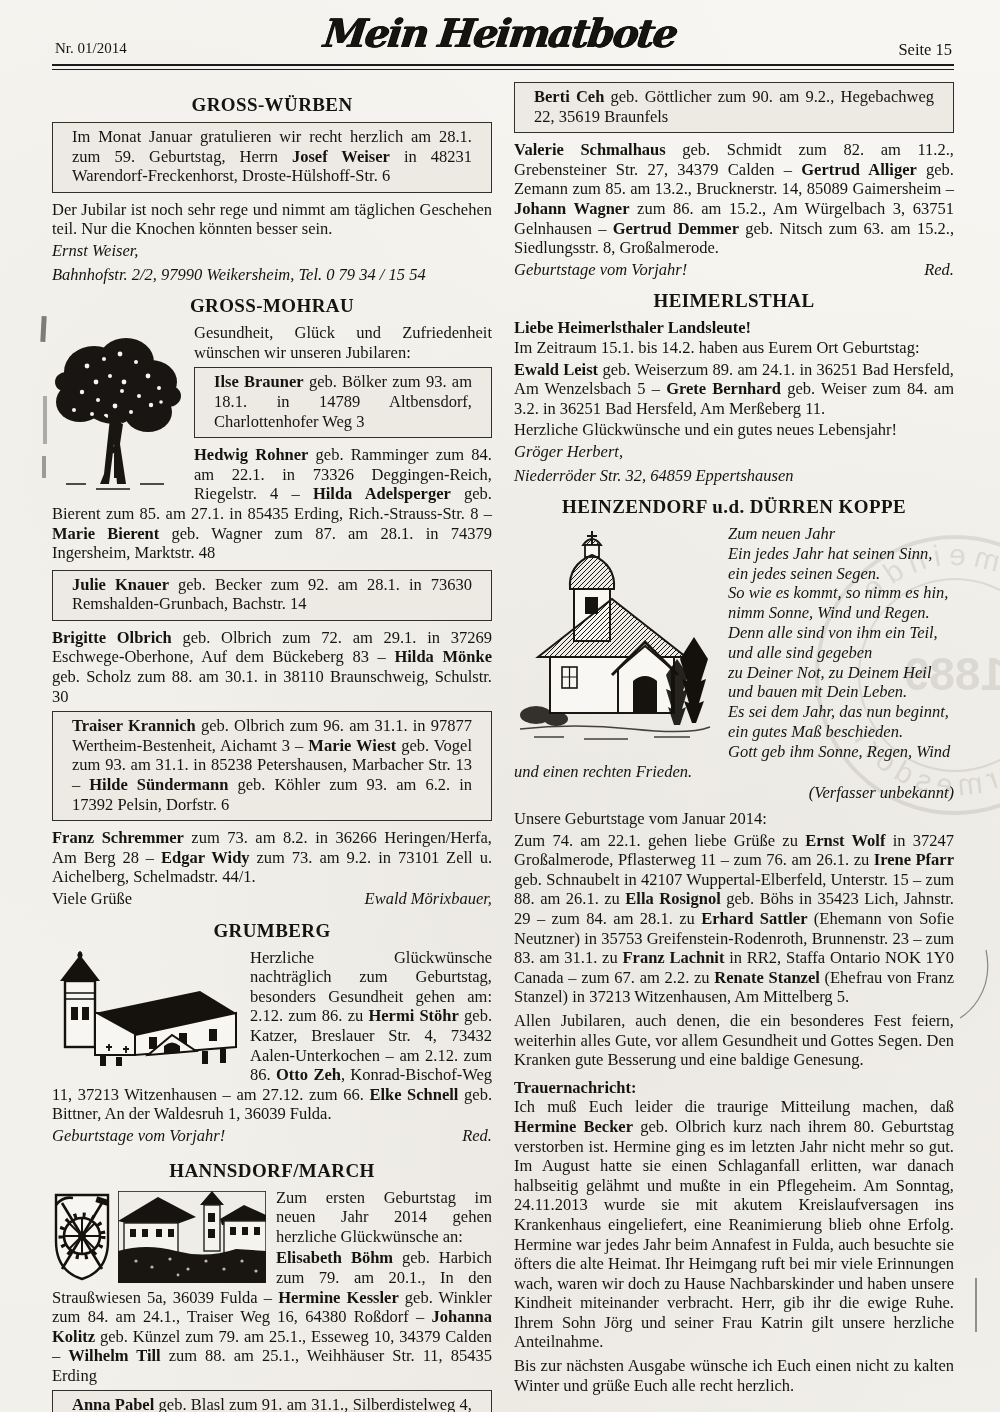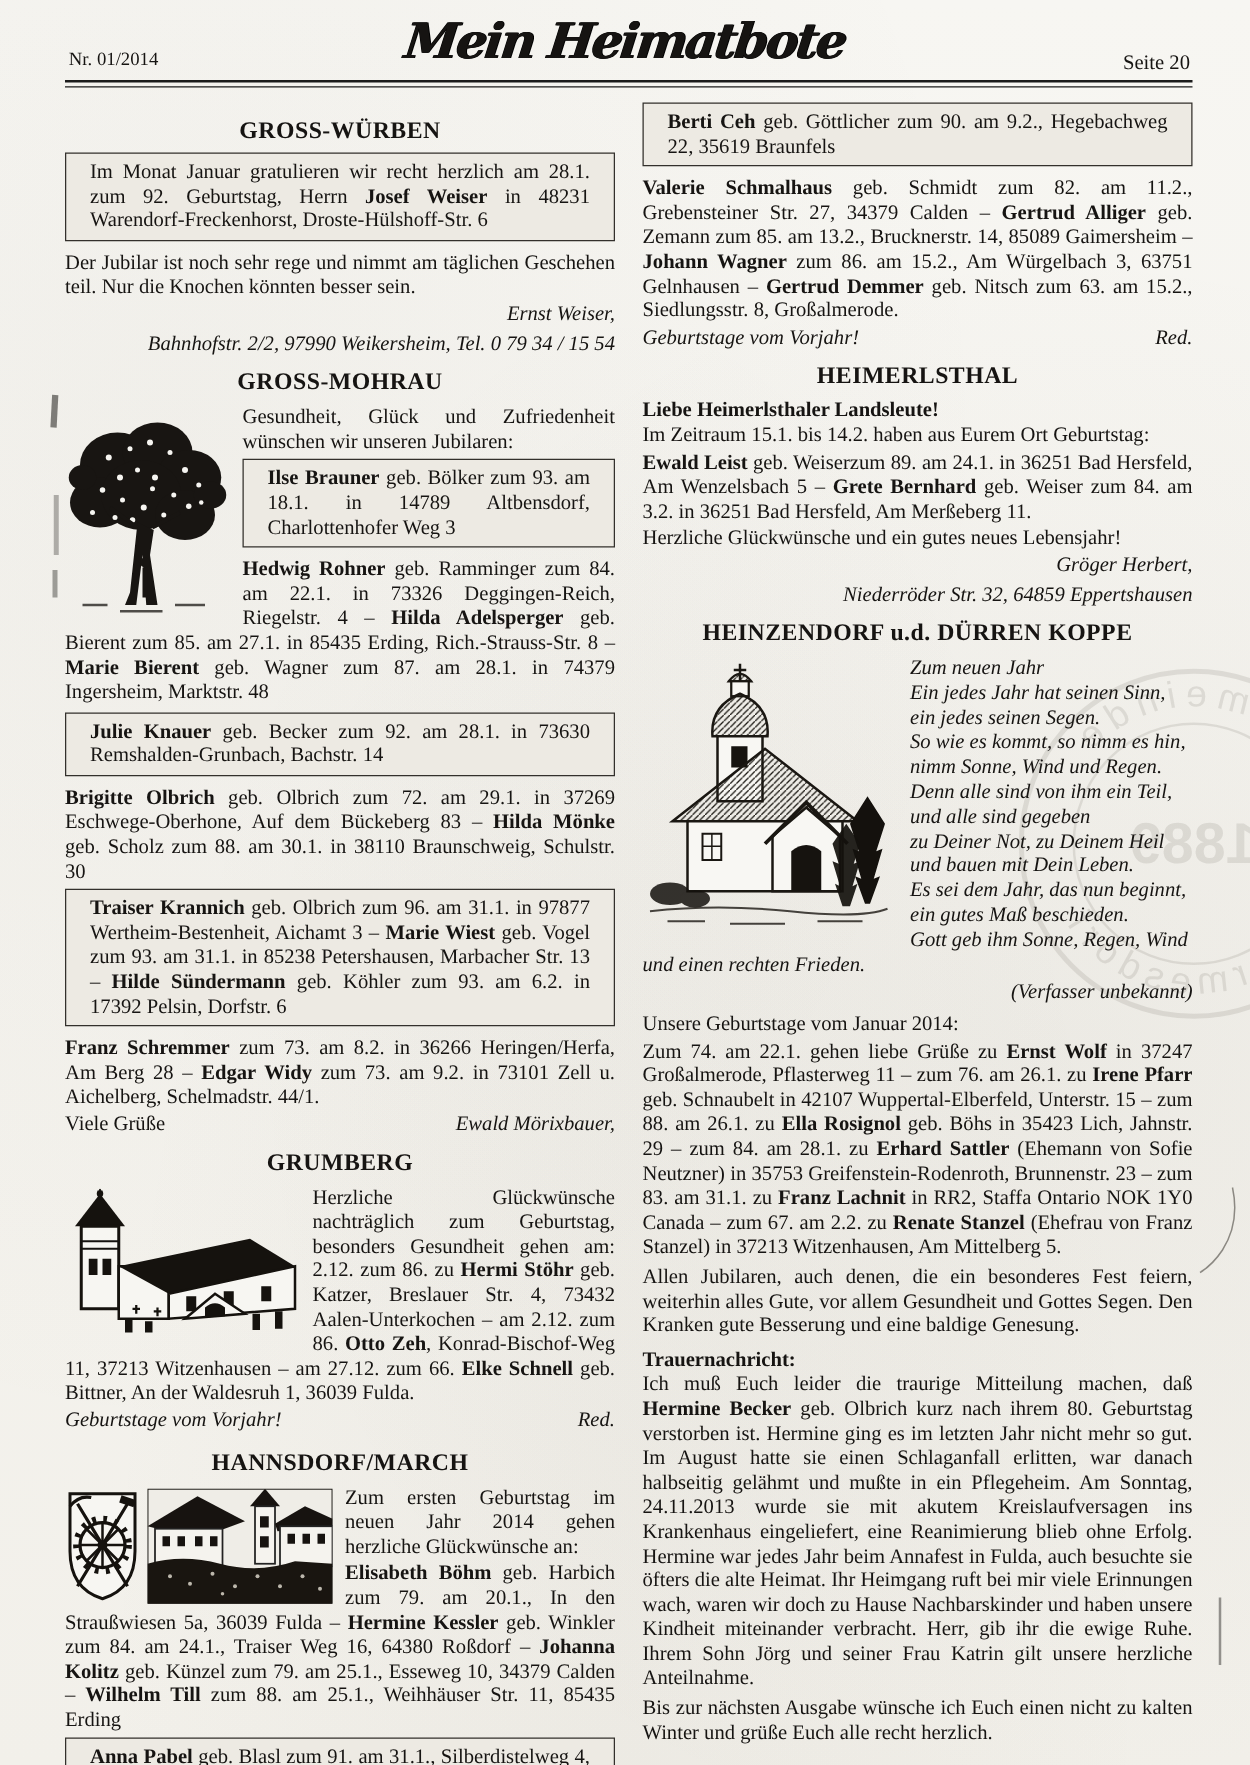--- a/index.html
+++ b/index.html
@@ -23,21 +23,21 @@
   }
   .rule{position:absolute;left:52px;right:46px;top:64px;height:3px;
     border-top:2.5px solid #1b1b1b;border-bottom:1px solid #1b1b1b;}
   .cols{position:absolute;top:80px;left:52px;right:46px;display:flex;gap:22px;}
   .col{flex:1;min-width:0;font-size:16.5px;line-height:19.6px;text-align:justify;hyphens:auto;}
   .h{font-weight:bold;text-align:center;font-size:19px;letter-spacing:.4px;margin:11px 0 6px;line-height:22px;}
   .h.first{margin-top:14px;}
   .notice{border:1.5px solid #33302c;background:#edeae3;padding:4px 19px;margin:5px 0 7px;overflow:hidden;}
   .b{font-weight:bold;}
   p{margin:0 0 2px;}
-  .sig{text-align:right;font-style:italic;margin:1px 0 4px;}
+  .sig{font-style:italic;margin:1px 0 4px;}
   .row{display:flex;justify-content:space-between;font-style:italic;margin:1px 0 3px;}
   .row .plain{font-style:normal;}
   .fl{float:left;margin:3px 10px 2px 0;}
   .sec::after{content:"";display:block;clear:both;}
   .poem{font-style:italic;white-space:pre-line;text-align:left;line-height:19.8px;margin-top:2px;}
   .author{text-align:right;font-style:italic;margin:2px 0 6px;}
   .subhead{font-weight:bold;margin:8px 0 0;}
   .stamp{position:absolute;left:800px;top:520px;width:310px;height:310px;opacity:.15;transform:scaleX(-1);pointer-events:none;}
   .artifact{position:absolute;background:#1f1d1a;}
   .hair{position:absolute;left:952px;top:948px;pointer-events:none;}
@@ -60,31 +60,31 @@
     <text font-size="30" font-family="Liberation Sans, sans-serif" fill="#6b665c" letter-spacing="7">
       <textPath href="#arcB" startOffset="24%">Hermesdorf</textPath>
     </text>
     <text x="155" y="170" text-anchor="middle" font-size="46" font-weight="bold" fill="#6b665c" font-family="Liberation Sans, sans-serif">1889</text>
   </svg>
 
   <div class="hdr-issue">Nr. 01/2014</div>
   <div class="masthead">
     <span class="masthead-inner">Mein Heimatbote</span>
   </div>
-  <div class="hdr-page">Seite 20</div>
+  <div class="hdr-page">Seite 15</div>
   <div class="rule"></div>
 
   <div class="cols">
 
     <div class="col">
 
       <div class="sec">
         <div class="h first">GROSS-WÜRBEN</div>
         <div class="notice">
-            <p><span>Im Monat Januar gratulieren wir recht herzlich am 28.1. zum 92. Geburtstag, Herrn </span><span class="b">Josef Weiser</span><span> in 48231 Warendorf-Freckenhorst, Droste-Hülshoff-Str. 6</span></p>
+            <p><span>Im Monat Januar gratulieren wir recht herzlich am 28.1. zum 59. Geburtstag, Herrn </span><span class="b">Josef Weiser</span><span> in 48231 Warendorf-Freckenhorst, Droste-Hülshoff-Str. 6</span></p>
           </div>
         <p>Der Jubilar ist noch sehr rege und nimmt am täglichen Geschehen teil. Nur die Knochen könnten besser sein.</p>
         <div class="sig">Ernst Weiser,</div>
         <div class="sig">Bahnhofstr. 2/2, 97990 Weikersheim, Tel. 0 79 34 / 15 54</div>
       </div>
 
       <div class="sec">
         <div class="h">GROSS-MOHRAU</div>
         <svg class="fl" width="132" height="168" viewBox="0 0 132 168">
           <g fill="#181512">

